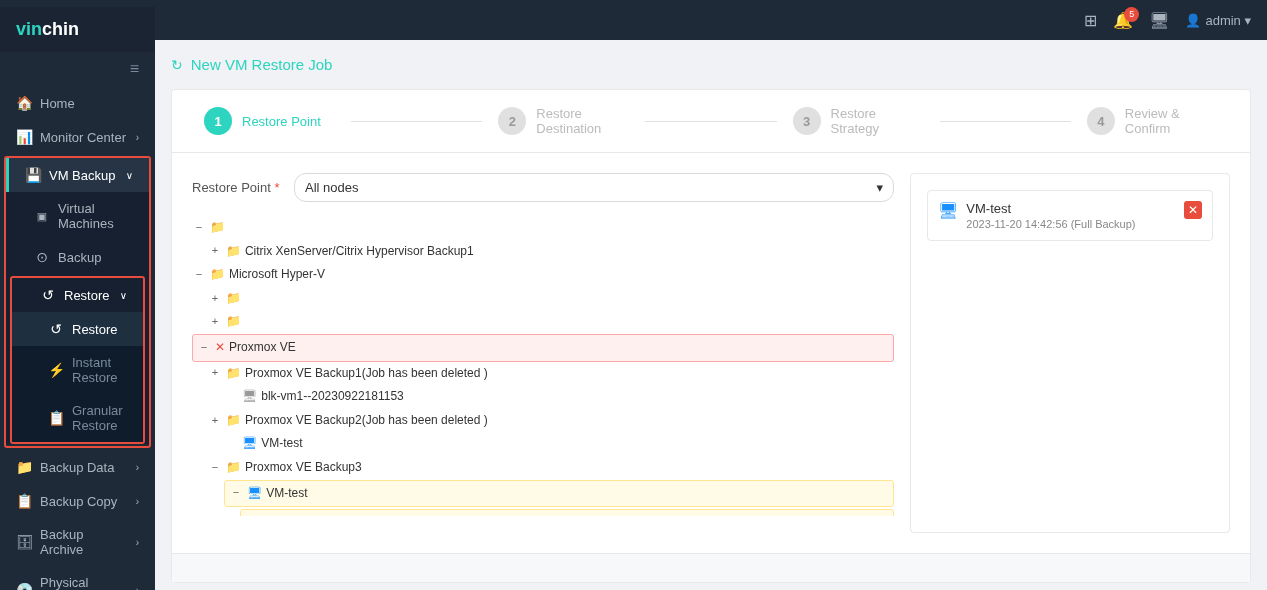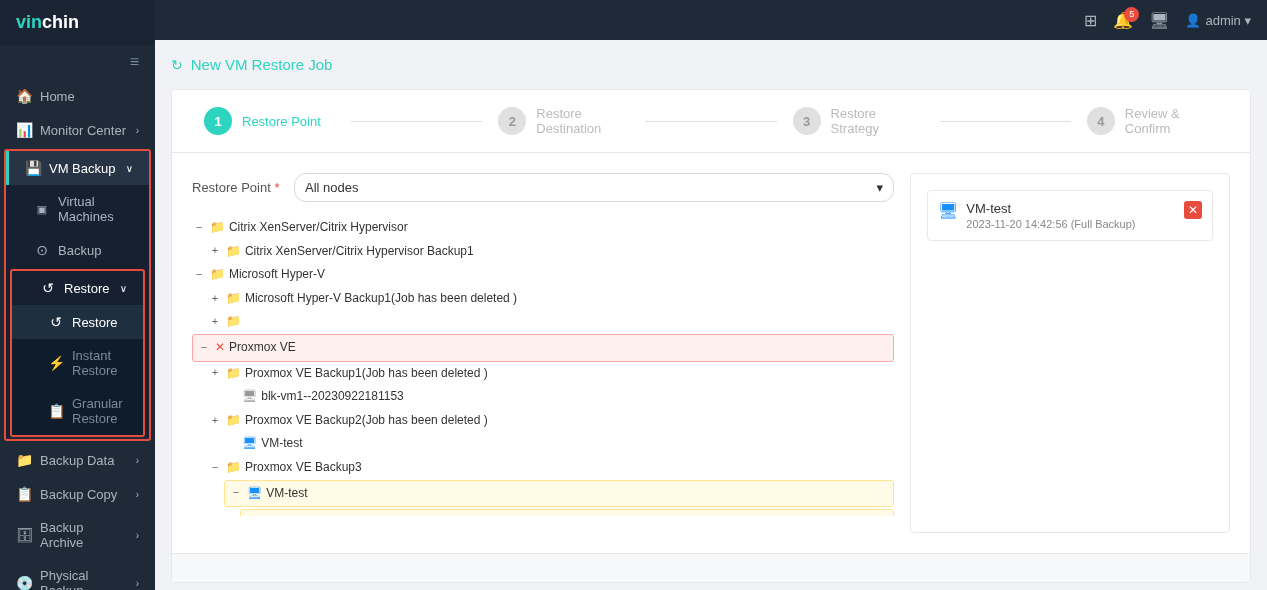--- a/index.html
+++ b/index.html
@@ -16,20 +16,21 @@
       height: 590px;
       overflow-y: auto;
       font-size: 13px;
     }
     .sidebar-logo {
       padding: 12px 16px;
       background: #1a2433;
       display: flex;
       align-items: center;
       gap: 4px;
+      margin-top: 7px;
     }
     .logo-text { color: white; font-size: 18px; font-weight: 600; }
     .logo-text span { color: #2dd4bf; }
     .sidebar-hamburger {
       padding: 8px 16px;
       display: flex;
       justify-content: flex-end;
       cursor: pointer;
     }
     .hamburger-icon { color: #7a8a99; font-size: 16px; }
@@ -390,42 +391,40 @@
           </div>
 
 
           
           <div class="tree">
 
             <div class="tree-node">
               <div class="tree-node-row">
                 <span class="tree-toggle">−</span>
                 <span class="tree-icon blue">📁</span>
-                <span class="node-label">Citrix XenServer/Citrix Hypervisor</span>
               </div>
               <div class="tree-children">
                 <div class="tree-node-row">
                   <span class="tree-toggle">+</span>
                   <span class="tree-icon blue">📁</span>
                   <span class="node-label">Citrix XenServer/Citrix Hypervisor Backup1</span>
                 </div>
               </div>
             </div>
 
             <div class="tree-node">
               <div class="tree-node-row">
                 <span class="tree-toggle">−</span>
                 <span class="tree-icon blue">📁</span>
                 <span class="node-label">Microsoft Hyper-V</span>
               </div>
               <div class="tree-children">
                 <div class="tree-node-row">
                   <span class="tree-toggle">+</span>
                   <span class="tree-icon blue">📁</span>
-                  <span class="node-label">Microsoft Hyper-V Backup1(Job has been deleted )</span>
                 </div>
                 <div class="tree-node-row">
                   <span class="tree-toggle">+</span>
                   <span class="tree-icon blue">📁</span>
                 </div>
               </div>
             </div>
 
             <div class="tree-node">
               <div class="tree-node-row" style="background:#fff0f0; border: 1px solid #ffa8a8; border-radius: 3px; padding: 2px 4px;">

